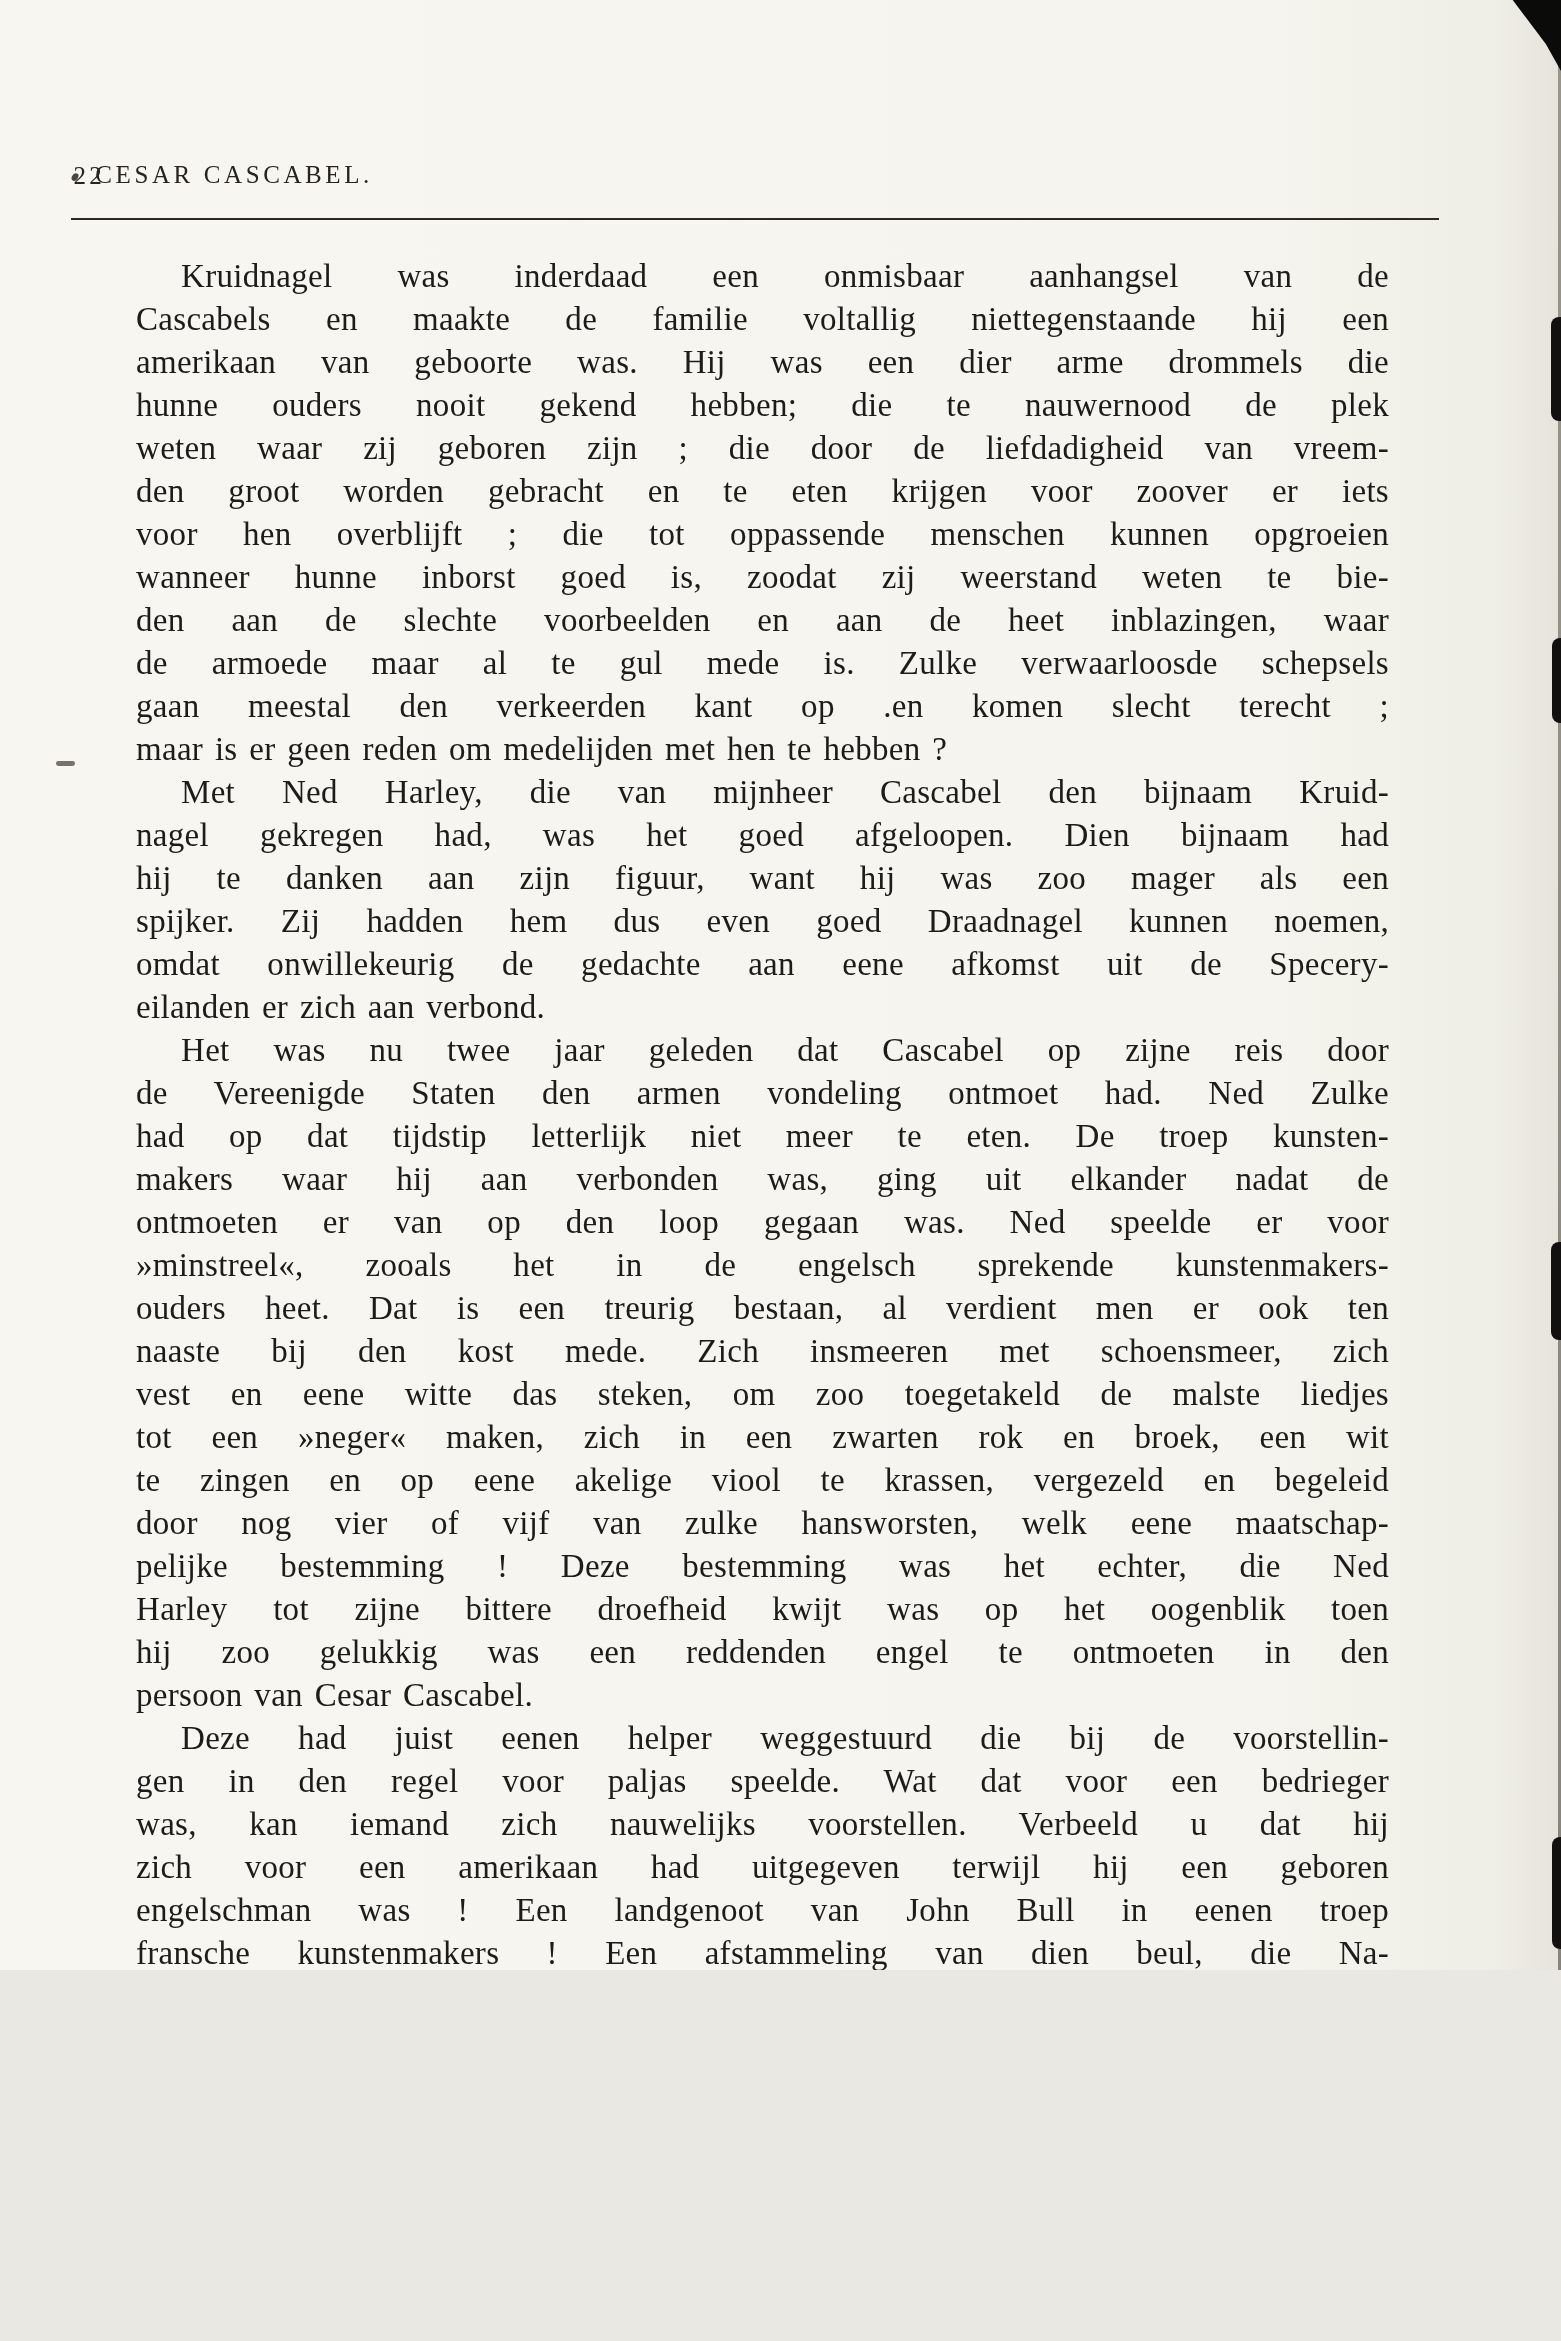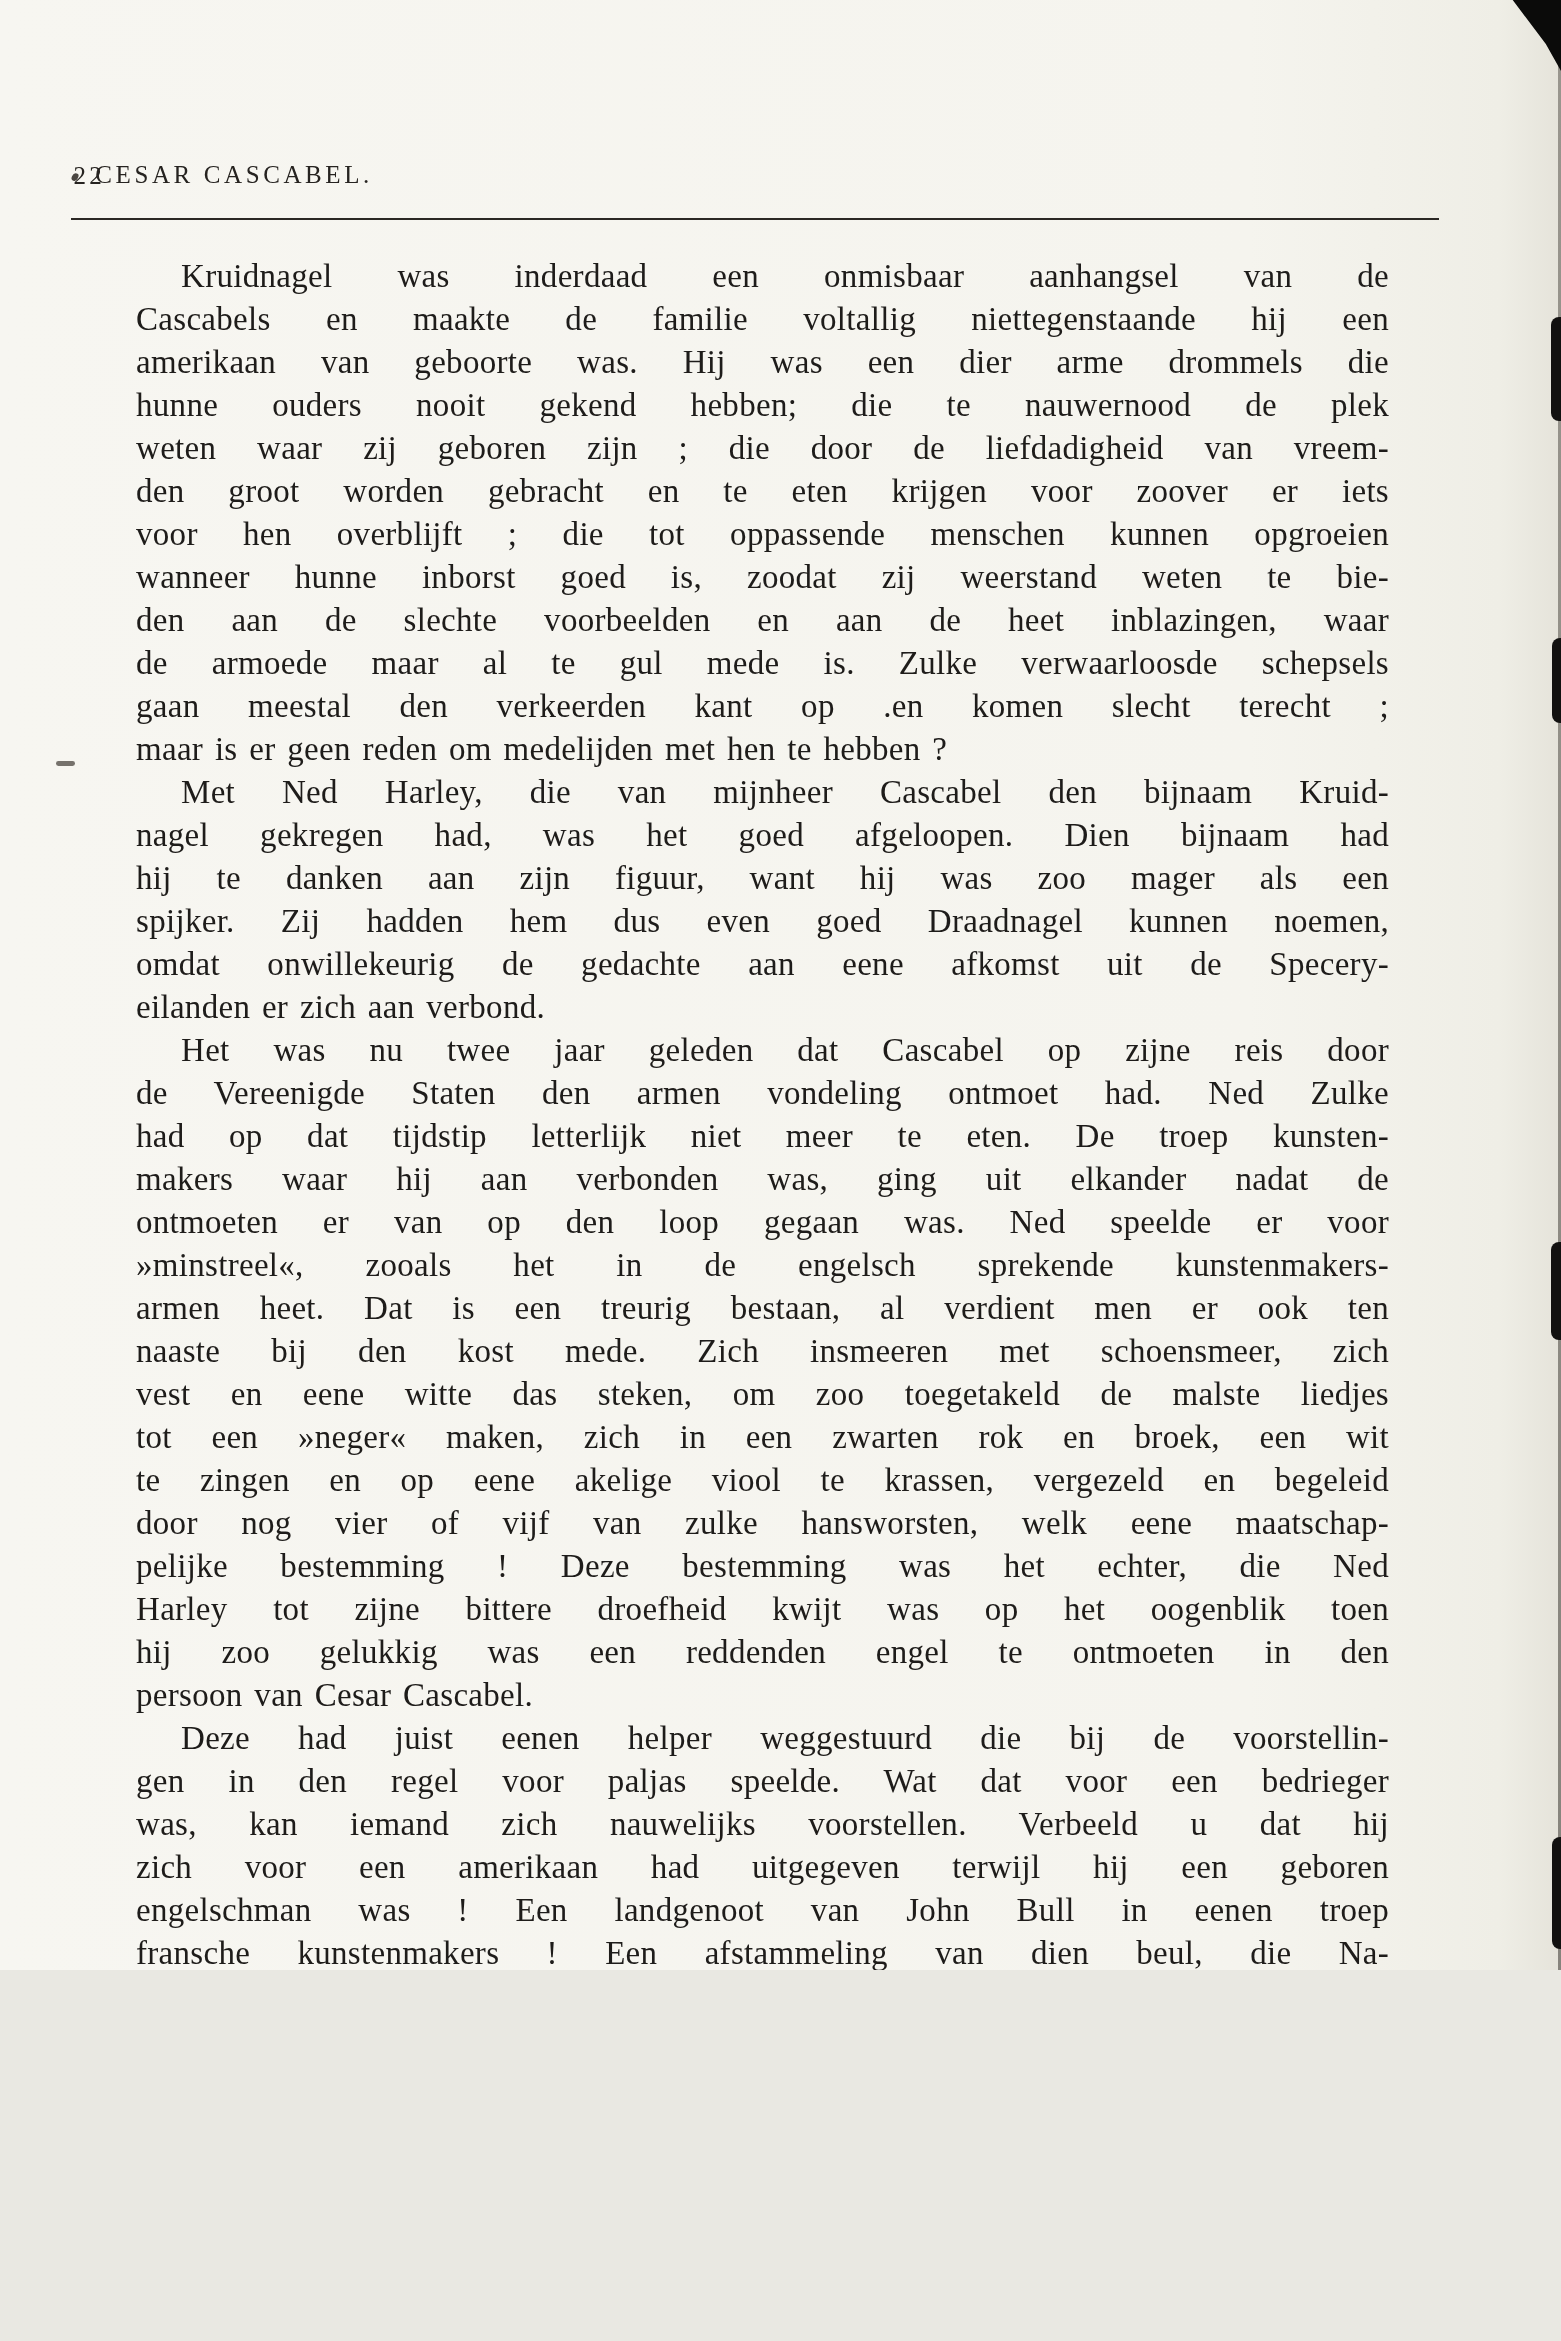--- a/index.html
+++ b/index.html
@@ -105,21 +105,21 @@
         <div class="line">omdat onwillekeurig de gedachte aan eene afkomst uit de Specery-</div>
         <div class="line no-justify">eilanden er zich aan verbond.</div>
       </div>
       <div class="paragraph">
         <div class="line first">Het was nu twee jaar geleden dat Cascabel op zijne reis door</div>
         <div class="line">de Vereenigde Staten den armen vondeling ontmoet had. Ned Zulke</div>
         <div class="line">had op dat tijdstip letterlijk niet meer te eten. De troep kunsten-</div>
         <div class="line">makers waar hij aan verbonden was, ging uit elkander nadat de</div>
         <div class="line">ontmoeten er van op den loop gegaan was. Ned speelde er voor</div>
         <div class="line">»minstreel«, zooals het in de engelsch sprekende kunstenmakers-</div>
-        <div class="line">armen heet. Dat is een treurig bestaan, al verdient men er ook ten</div>
+        <div class="line">ouders heet. Dat is een treurig bestaan, al verdient men er ook ten</div>
         <div class="line">naaste bij den kost mede. Zich insmeeren met schoensmeer, zich</div>
         <div class="line">vest en eene witte das steken, om zoo toegetakeld de malste liedjes</div>
         <div class="line">tot een »neger« maken, zich in een zwarten rok en broek, een wit</div>
         <div class="line">te zingen en op eene akelige viool te krassen, vergezeld en begeleid</div>
         <div class="line">door nog vier of vijf van zulke hansworsten, welk eene maatschap-</div>
         <div class="line">pelijke bestemming ! Deze bestemming was het echter, die Ned</div>
         <div class="line">Harley tot zijne bittere droefheid kwijt was op het oogenblik toen</div>
         <div class="line">hij zoo gelukkig was een reddenden engel te ontmoeten in den</div>
         <div class="line no-justify">persoon van Cesar Cascabel.</div>
       </div>

